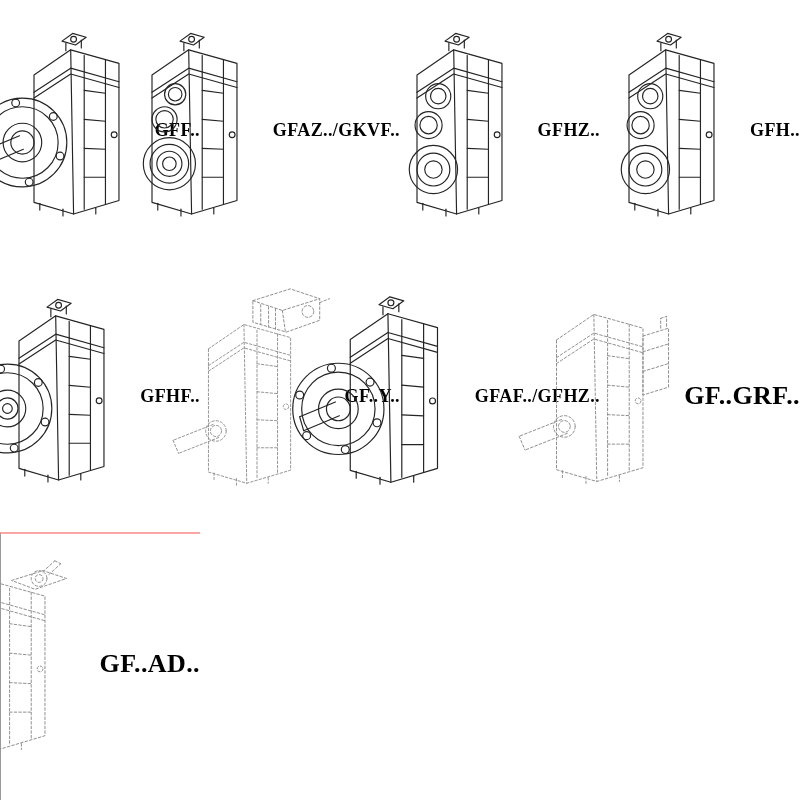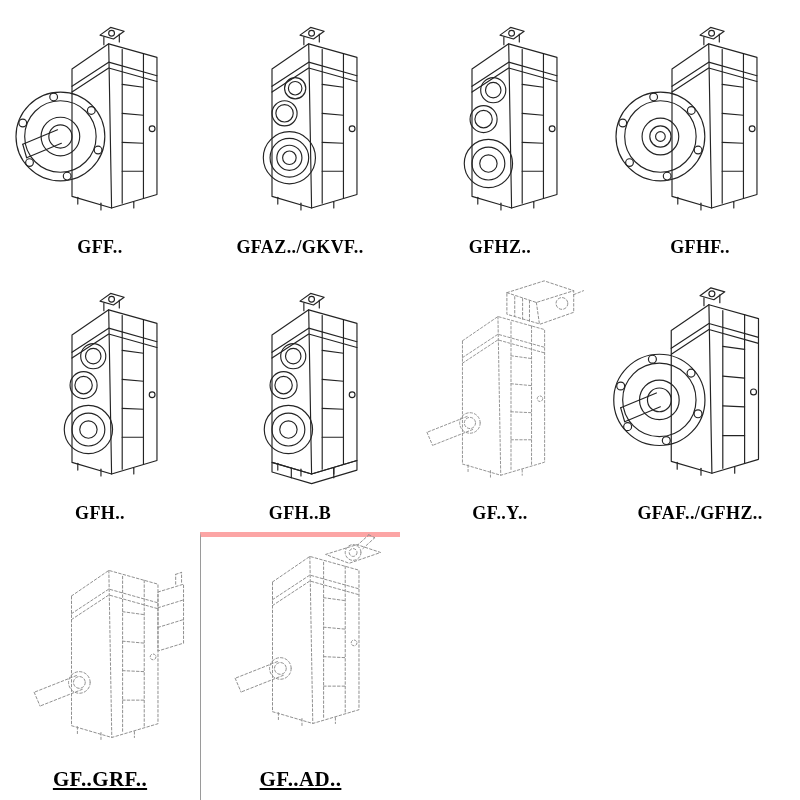--- a/index.html
+++ b/index.html
@@ -1,25 +1,25 @@
 <!DOCTYPE html>
 <html><head>
 <meta charset="utf-8">
 <style>
   html,body{margin:0;padding:0;background:#ffffff;}
   body{width:800px;height:800px;overflow:hidden;font-family:"Liberation Serif", serif;}
   .grid{display:grid;grid-template-columns:repeat(4,200px);grid-template-rows:266px 266px 268px;width:800px;height:800px;}
-  .cell{display:flex;flex-direction:column;align-items:center;justify-content:flex-end;padding-bottom:8px;box-sizing:border-box;margin:0;}
+  .cell{display:flex;flex-direction:row;align-items:center;justify-content:flex-end;padding-bottom:8px;box-sizing:border-box;margin:0;}
   .art{flex:0 0 auto;display:flex;align-items:flex-end;justify-content:center;}
   .art svg{display:block;}
   .label{font-weight:bold;font-size:18px;color:#000;letter-spacing:.4px;margin-top:2px;white-space:nowrap;}
-  .label-lg{font-size:21px;text-decoration:underline;}
+  .label-lg{font-size:26px;}
   .solid{stroke:#242424;stroke-width:1.2;fill:none;stroke-linejoin:round;stroke-linecap:round;}
   .dashed{stroke:#8e8e8e;stroke-width:1;fill:none;stroke-dasharray:2.6 2.1;stroke-linejoin:round;stroke-linecap:round;}
-  .boxed{border-top:5px solid #fca5a5;border-left:1px solid #9a9a9a;gap:14px;}
+  .boxed{border-top:2px solid #fca5a5;border-left:1px solid #9a9a9a;gap:14px;}
 </style>
 </head>
 <body>
 
 <svg width="0" height="0" style="position:absolute" aria-hidden="true">
   <defs>
     <g id="g-housing" fill="none">
       <path d="M64 60 L102 34 L152 48 L152 190 L105 204 L64 192 Z"></path>
       <path d="M102 34 L105 204"></path>
       <path d="M64 78 L102 53 L152 67"></path>
@@ -178,53 +178,40 @@
     </div>
     <figcaption class="label">GFHZ..</figcaption>
   </figure>
 
   <figure class="cell">
     <div class="art">
       <svg viewBox="0 0 186 232" width="186" height="224">
         <g class="solid">
             <use href="#g-housing"></use>
             <use href="#g-lug"></use>
+            <use href="#g-bores-b"></use>
+          </g>
+      </svg>
+    </div>
+    <figcaption class="label">GFH..</figcaption>
+  </figure>
+
+  <figure class="cell">
+    <div class="art">
+      <svg viewBox="0 0 186 232" width="186" height="224">
+        <g class="solid">
+            <use href="#g-housing"></use>
+            <use href="#g-lug"></use>
             <use href="#g-flange-hollow"></use>
           </g>
       </svg>
     </div>
     <figcaption class="label">GFHF..</figcaption>
   </figure>
 
-  <figure class="cell">
-    <div class="art">
-      <svg viewBox="0 0 186 232" width="186" height="224">
-        <g class="solid">
-            <use href="#g-housing"></use>
-            <use href="#g-lug"></use>
-            <use href="#g-bores-b"></use>
-          </g>
-      </svg>
-    </div>
-    <figcaption class="label">GFH..</figcaption>
-  </figure>
-
-  <figure class="cell">
-    <div class="art">
-      <svg viewBox="0 0 186 232" width="186" height="224">
-        <g class="solid">
-            <use href="#g-housing"></use>
-            <use href="#g-lug"></use>
-            <use href="#g-bores-b"></use>
-            <use href="#g-foot"></use>
-          </g>
-      </svg>
-    </div>
-    <figcaption class="label">GFH..B</figcaption>
-  </figure>
 
 
   <figure class="cell">
     <div class="art">
       <svg viewBox="0 0 186 232" width="198" height="228">
         <g class="dashed">
           <use href="#g-housing" transform="translate(-6,12) scale(0.95)"></use>
           <use href="#g-shaftboss" transform="translate(-6,12) scale(0.95)"></use>
           <use href="#g-motor" transform="translate(4,-2)"></use>
         </g>

